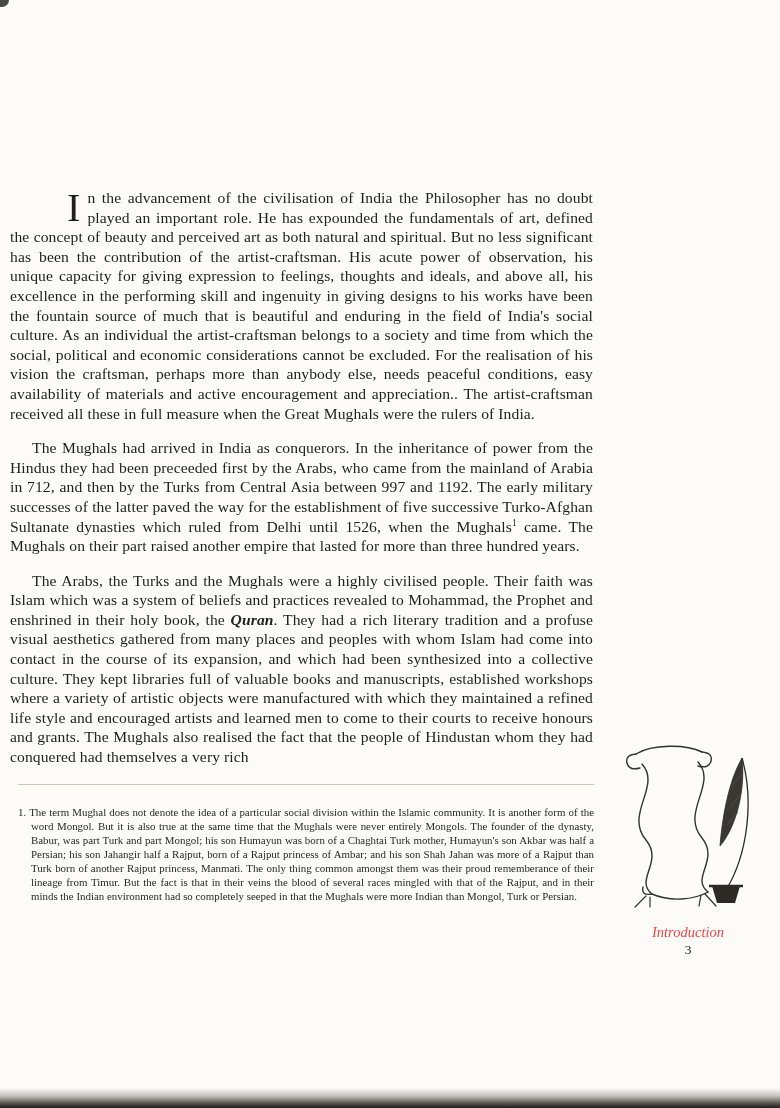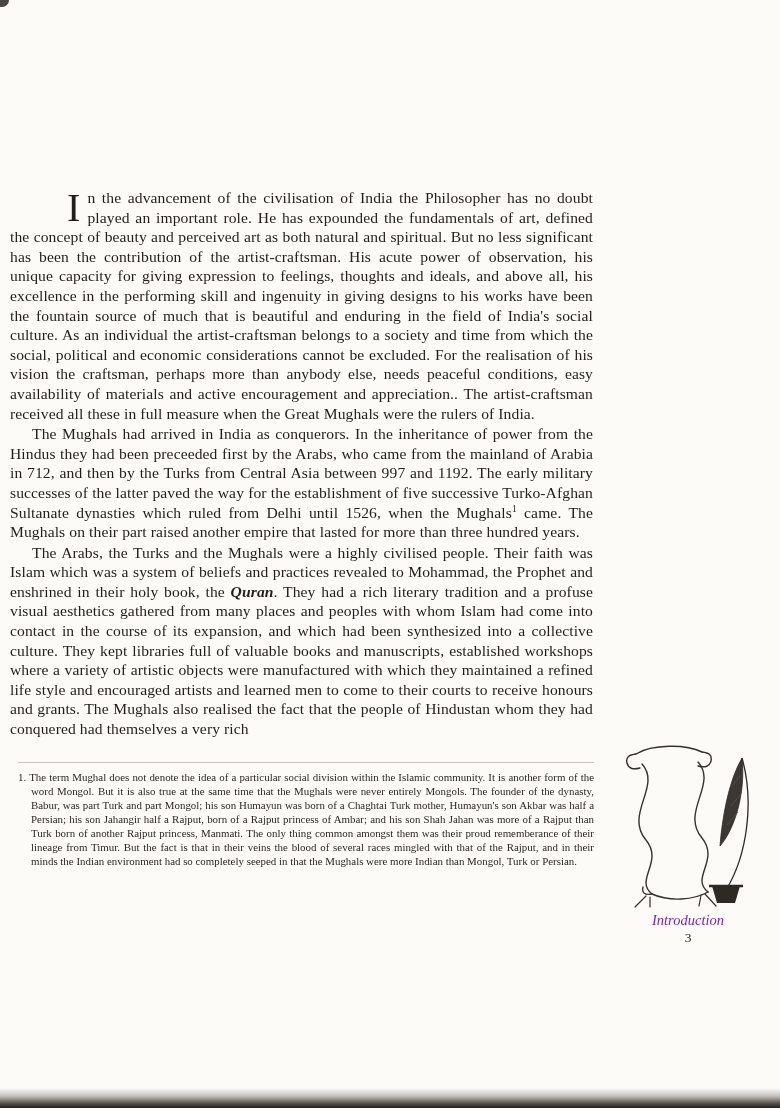--- a/index.html
+++ b/index.html
@@ -22,46 +22,46 @@
     left: 10px;
     top: 188px;
     width: 583px;
   }
   p.body-para {
     font-size: 15.6px;
     line-height: 19.6px;
     text-align: justify;
     letter-spacing: 0.1px;
   }
-  p.indent { text-indent: 22px; margin-top: 1px; }
+  p.indent { text-indent: 22px; margin-top: 15px; }
 
   .dropcap {
     float: left;
     font-size: 40px;
     line-height: 37px;
     height: 38px;
     margin-left: 57px;
     margin-right: 7px;
     margin-top: 1px;
     font-weight: 400;
   }
   sup.fn-ref {
     font-size: 9.5px;
     vertical-align: super;
     line-height: 0;
   }
   .italic-term { font-style: italic; font-weight: bold; }
 
   
   .footnote-block {
-    margin-top: 23px;
+    margin-top: 17px;
     margin-left: 8px;
     width: 576px;
     border-top: 1px solid #c9c4bb;
-    padding-top: 7px;
+    padding-top: 20px;
   }
   .footnote {
     font-size: 10.9px;
     line-height: 14px;
     text-align: justify;
     padding-left: 13px;
     text-indent: -13px;
     color: #2a2724;
   }
   .fn-marker { padding-right: 3px; }
@@ -71,21 +71,22 @@
     position: absolute;
     left: 604px;
     top: 736px;
     width: 168px;
     text-align: center;
   }
   .illustration-wrap { width: 168px; height: 172px; }
   .chapter-caption {
     font-style: italic;
     font-size: 14.5px;
-    color: #6d28d9;
+    margin-top: 12px;
+    color: #ef4444;
   }
   .page-number {
     font-size: 13.5px;
     margin-top: 1px;
     color: #24211e;
   }
 
   
   .scan-edge {
     position: absolute;

